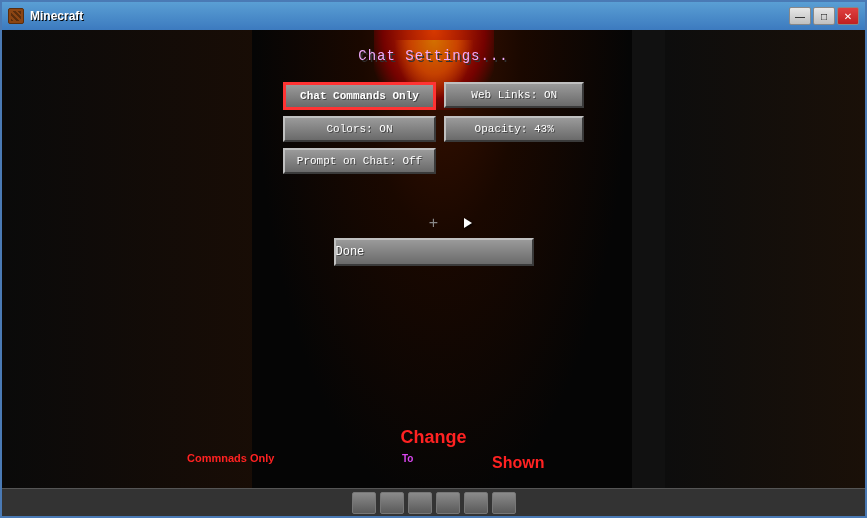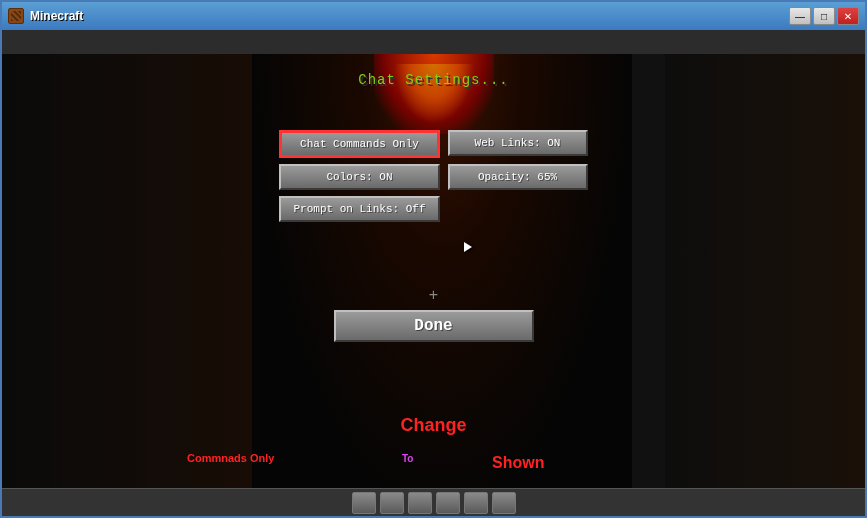--- a/index.html
+++ b/index.html
@@ -1,15 +1,15 @@
 <!DOCTYPE html>
 <html><head>
   <meta charset="utf-8">
   <style>
-    * { margin: 0; padding: 0; box-sizing: border-box; gap: 24px; }
+    * { margin: 0; padding: 0; box-sizing: border-box; }
 
     body {
       width: 867px;
       height: 518px;
       overflow: hidden;
       font-family: 'Segoe UI', Arial, sans-serif;
       background: #000;
     }
 
     .window-frame {
@@ -154,21 +154,21 @@
     .ui-overlay {
       position: absolute;
       top: 0; left: 0; right: 0; bottom: 0;
       display: flex;
       flex-direction: column;
       align-items: center;
     }
 
     .chat-settings-title {
       margin-top: 18px;
-      color: #84cc16;
+      color: #f0abfc;
       font-size: 14px;
       font-family: 'Courier New', monospace;
       text-shadow: 2px 2px 0 #333;
       letter-spacing: 1px;
     }
 
     .settings-grid {
       margin-top: 18px;
       display: grid;
       grid-template-columns: auto auto;
@@ -189,20 +189,21 @@
       padding: 5px 12px;
       cursor: pointer;
       min-width: 140px;
       text-align: center;
       text-shadow: 1px 1px 0 #444;
     }
 
     .mc-button.highlighted {
       border: 3px solid #ff3333;
       background: linear-gradient(to bottom, #9a9a9a, #6a6a6a);
+      font-weight: bold;
     }
 
     .done-section {
       margin-top: 40px;
       display: flex;
       flex-direction: column;
       align-items: center;
       gap: 6px;
     }
 
@@ -213,36 +214,35 @@
 
     .done-button {
       background: linear-gradient(to bottom, #9a9a9a, #6a6a6a);
       border: none;
       border-top: 2px solid #c0c0c0;
       border-left: 2px solid #c0c0c0;
       border-bottom: 2px solid #3a3a3a;
       border-right: 2px solid #3a3a3a;
       color: #ffffff;
       font-family: 'Courier New', monospace;
-      font-size: 16px;
+      font-size: 12px;
       padding: 5px 0;
       width: 200px;
-      text-align: center;
+      text-align: left;
       cursor: pointer;
       text-shadow: 1px 1px 0 #444;
-      font-weight: bold;
     }
 
     .annotation-change {
       color: #ff2222;
       font-size: 18px;
       font-weight: bold;
       font-family: Arial, sans-serif;
       position: absolute;
-      bottom: 80px;
+      bottom: 68px;
       left: 50%;
       transform: translateX(-50%);
     }
 
     .annotation-commands {
       color: #ff2222;
       font-size: 11px;
       font-weight: bold;
       font-family: Arial, sans-serif;
       position: absolute;
@@ -334,23 +334,23 @@
     <div class="ui-overlay">
       <div class="chat-settings-title">Chat Settings...</div>
 
       <div class="settings-grid">
 
         <button class="mc-button highlighted">Chat Commands Only</button>
 
         <button class="mc-button">Web Links: ON</button>
 
         <button class="mc-button">Colors: ON</button>
-        <button class="mc-button">Opacity: 65%</button>
-
-        <button class="mc-button">Prompt on Links: Off</button>
+        <button class="mc-button">Opacity: 43%</button>
+
+        <button class="mc-button">Prompt on Chat: Off</button>
         <div></div>
       </div>
 
       <div class="done-section">
         <span class="plus-icon">+</span>
         <button class="done-button">Done</button>
       </div>
     </div>
 
     <div class="cursor"></div>

